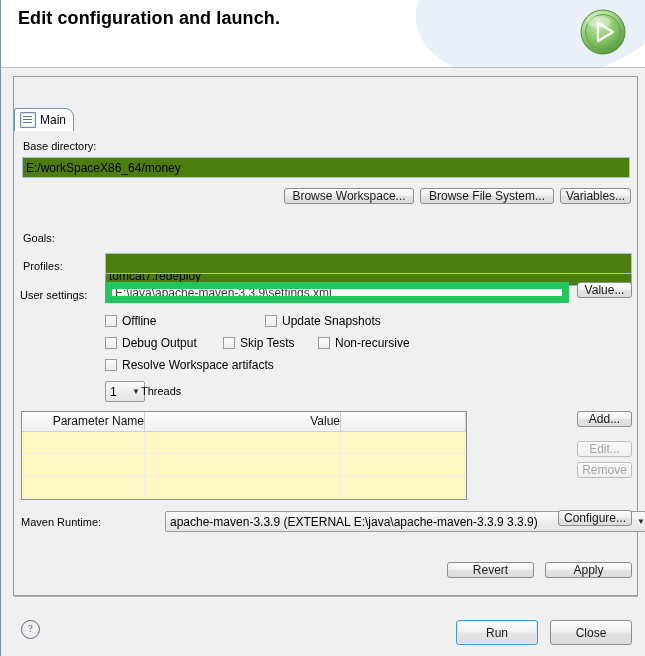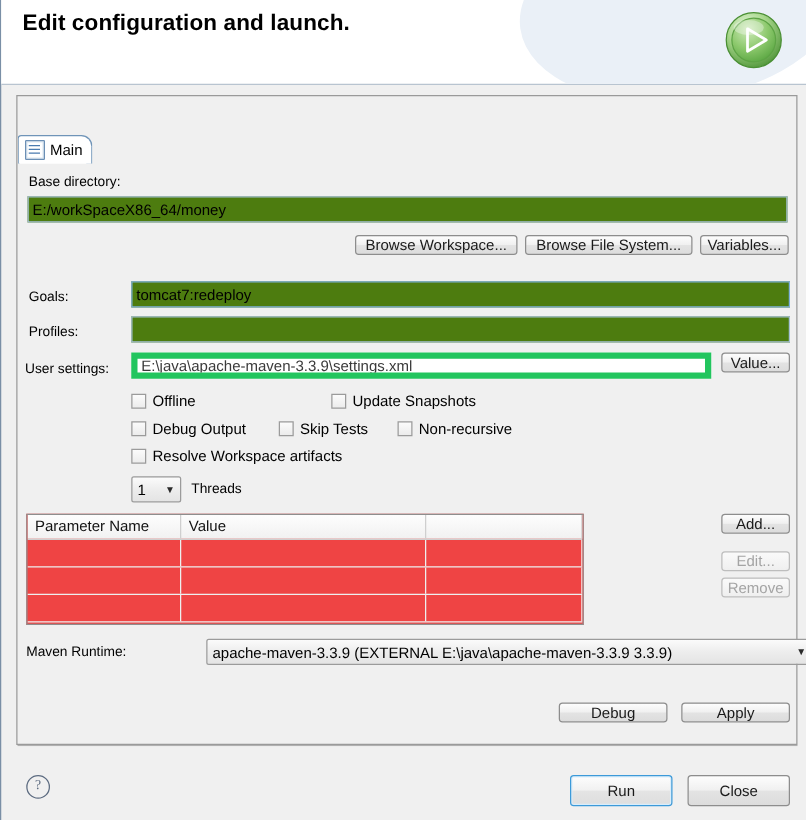--- a/index.html
+++ b/index.html
@@ -233,26 +233,27 @@
     border: 1px solid #a6c0d8;
     background: #4d7c0f;
     font-family: "Liberation Sans", sans-serif;
     font-size: 12px;
     color: #000;
     padding: 1px 3px;
     height: 21px;
     outline: none;
   }
   .txt.readonly {
-    border: 5px solid #22c55e;
+    border: 7px solid #22c55e;
     background: #ffffff;
     color: #3a3a3a;
   }
   .txt.focused {
     border: 1px solid #7fb0dc;
+    margin-top: 40px;
   }
   .btn {
     position: absolute;
     box-sizing: border-box;
     height: 16px;
     border: 1px solid #8d8d8d;
     border-radius: 3px;
     background: linear-gradient(#fdfdfd, #f0f0f0 48%, #e3e3e3 52%, #dcdcdc);
     font-family: "Liberation Sans", sans-serif;
     font-size: 12px;
@@ -323,22 +324,23 @@
     line-height: 1;
   }
 
   
   #param-table {
     position: absolute;
     left: 20px; top: 411px;
     width: 446px; height: 89px;
     box-sizing: border-box;
     border: 1px solid #8e8e8e;
-    background: #ef4444;
+    background: #fef9c3;
     overflow: hidden;
+    text-align: right;
   }
   #param-head {
     display: flex;
     height: 20px;
     background: linear-gradient(#fdfdfd, #f1f1f1);
     border-bottom: 1px solid #cfcfcf;
     box-sizing: border-box;
   }
   #param-head .th {
     box-sizing: border-box;
@@ -497,21 +499,21 @@
 
   <div class="chk" style="left:104px; top:358px;">
     <span class="box"></span>
     <span>Resolve Workspace artifacts</span>
   </div>
 
   <div class="combo" style="left:104px; top:381px; width:40px;">
     <span class="combo-text">1</span>
     <span class="combo-arrow">▼</span>
   </div>
-  <div class="lbl" style="left:152px; top:385px;">Threads</div>
+  <div class="lbl" style="left:140px; top:385px;">Threads</div>
 
   <div id="param-table">
     <div id="param-head">
       <div class="th col-a">Parameter Name</div>
       <div class="th col-b">Value</div>
       <div class="th col-c"></div>
     </div>
     <div class="tr">
       <div class="td col-a"></div>
       <div class="td col-b"></div>
@@ -531,22 +533,23 @@
 
   <div class="btn" style="left:576px; top:411px; width:55px;">Add...</div>
   <div class="btn disabled" style="left:576px; top:441px; width:55px;">Edit...</div>
   <div class="btn disabled" style="left:576px; top:462px; width:55px;">Remove</div>
 
   <div class="lbl" style="left:20px; top:516px;">Maven Runtime:</div>
   <div class="combo" style="left:118px; top:511px; width:485px;margin-left:46px;">
     <span class="combo-text">apache-maven-3.3.9 (EXTERNAL E:\java\apache-maven-3.3.9 3.3.9)</span>
     <span class="combo-arrow">▼</span>
   </div>
-
-  <div class="btn" style="left:446px; top:562px; width:87px;">Debug</div>
+  <div class="btn" style="left:557px; top:510px; width:74px;">Configure...</div>
+
+  <div class="btn" style="left:446px; top:562px; width:87px;">Revert</div>
   <div class="btn" style="left:544px; top:562px; width:87px;">Apply</div>
 
   <div id="bottom-sep"></div>
   <div id="footer">
     
   </div>
   <div id="help-icon">?</div>
   <div class="btn default" style="left:455px; top:620px; width:82px; height:25px;">Run</div>
   <div class="btn" style="left:549px; top:620px; width:82px; height:25px;">Close</div>
 

